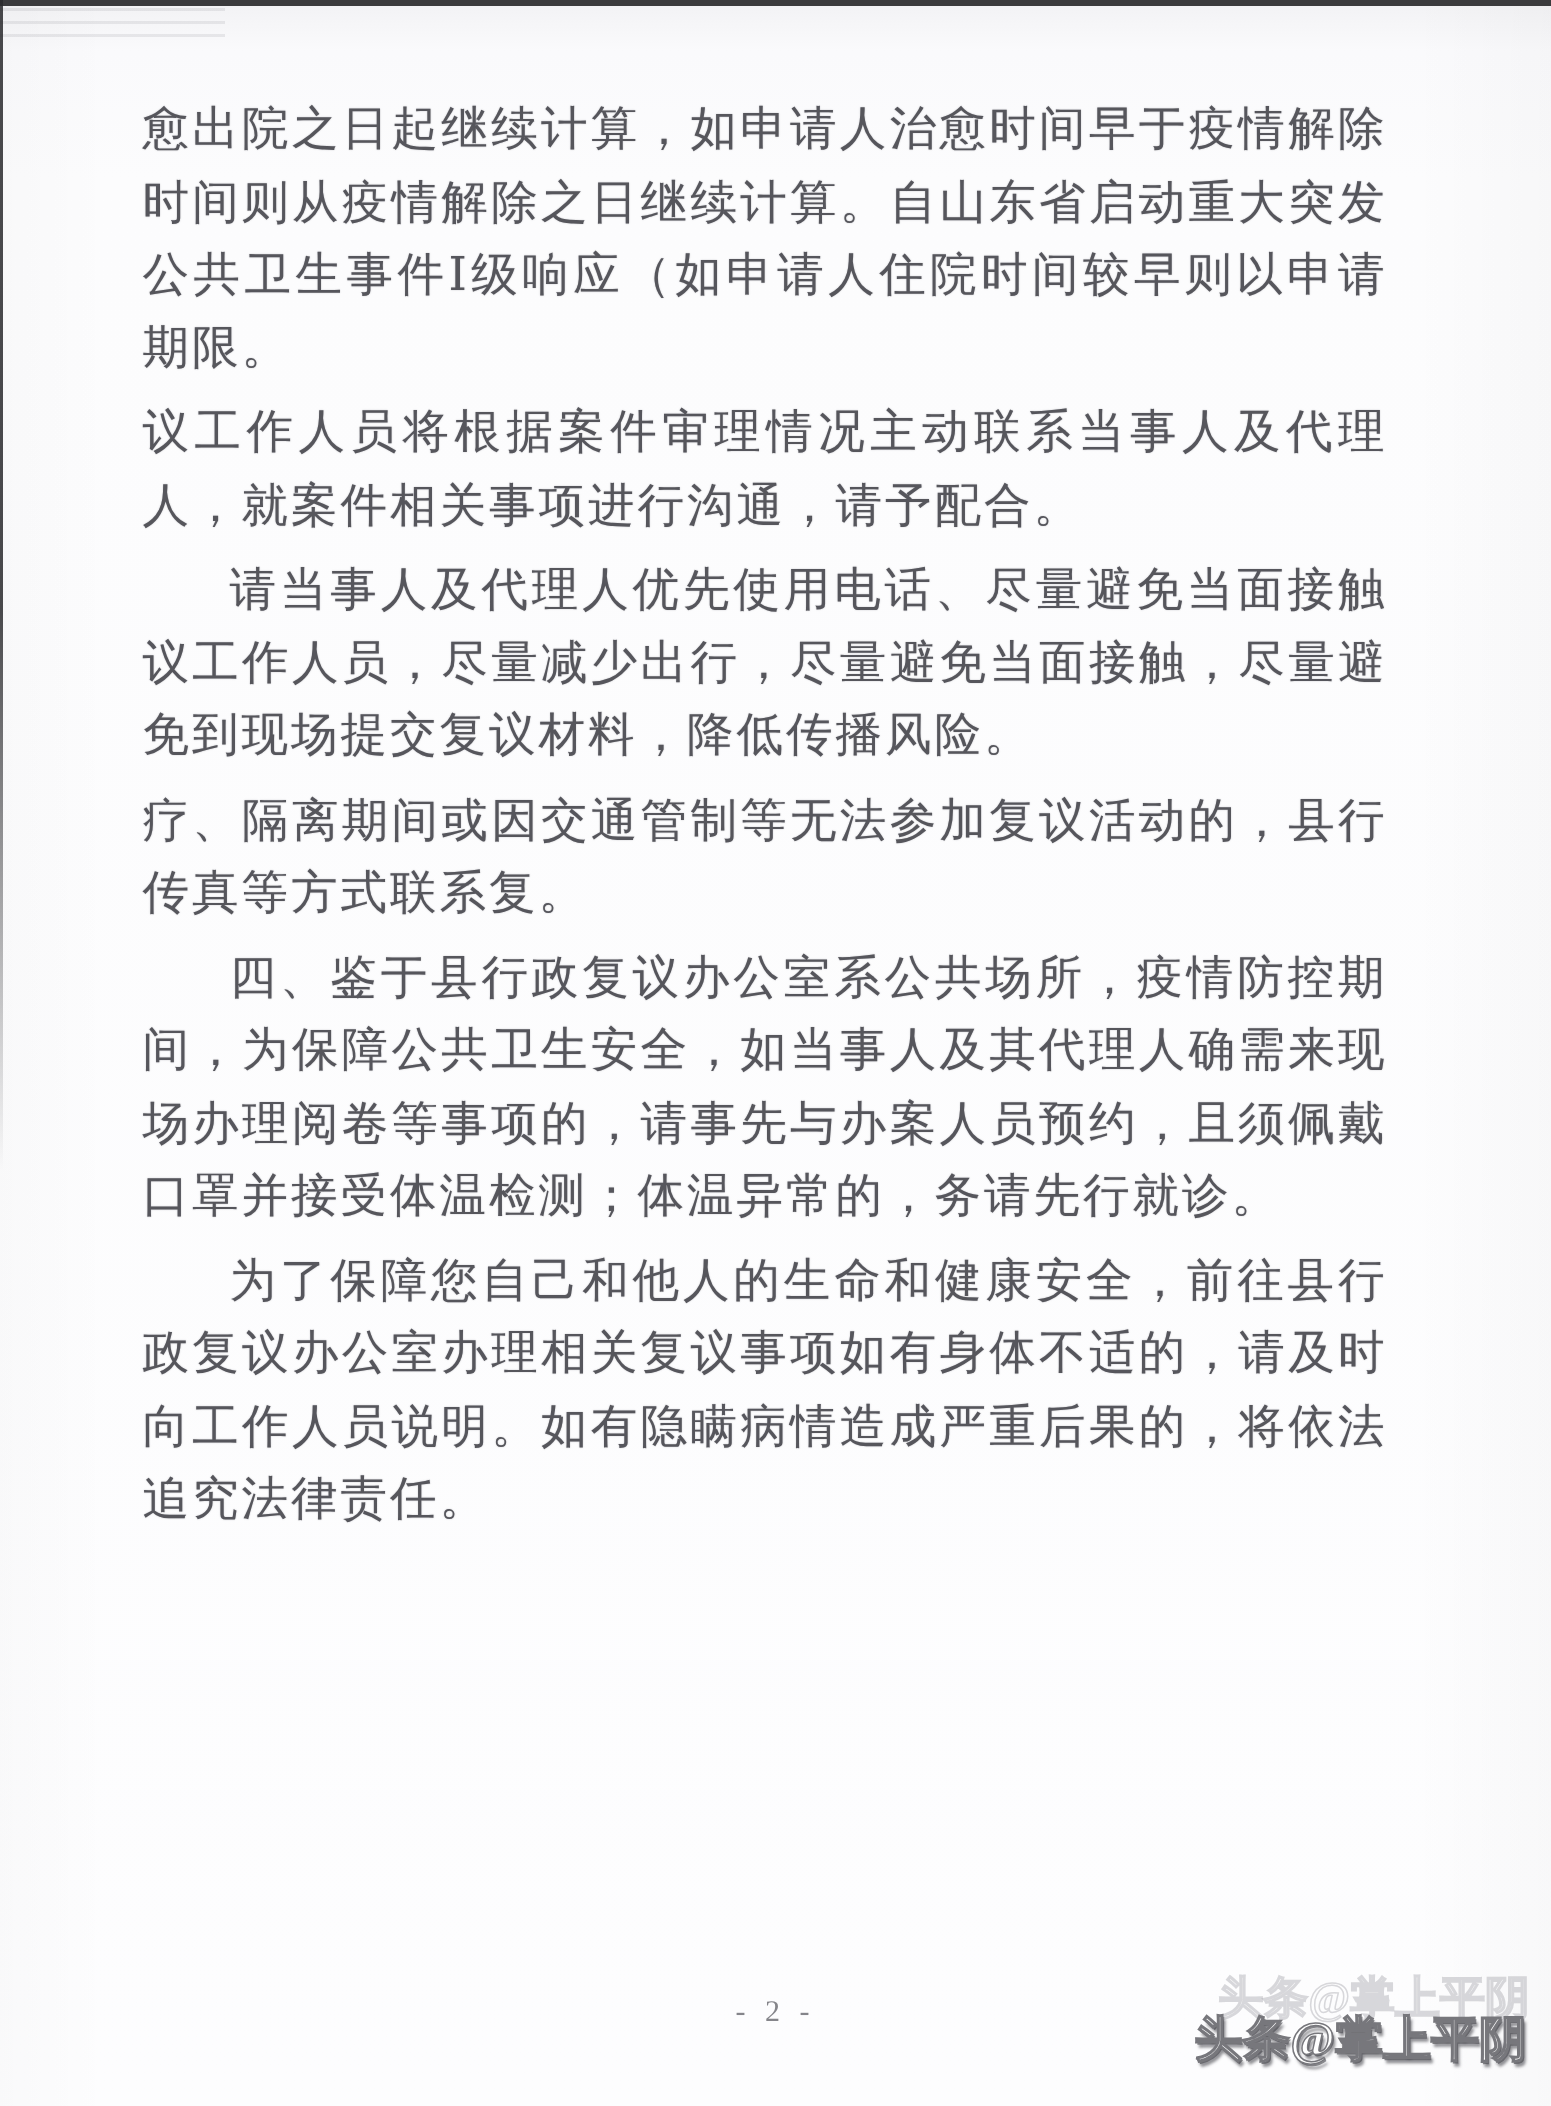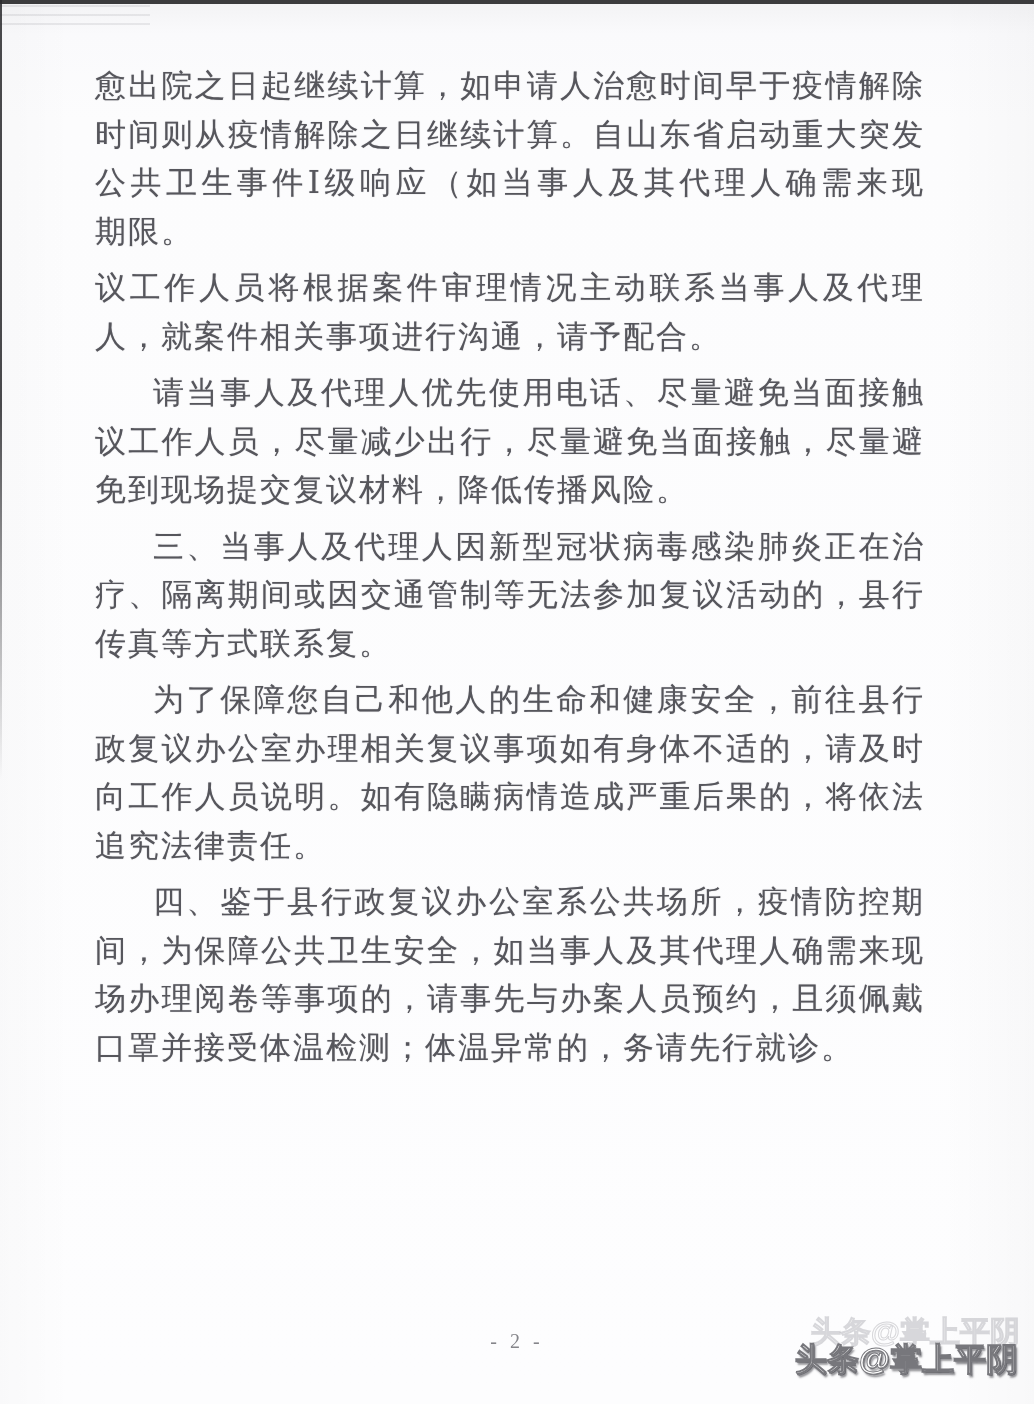--- a/index.html
+++ b/index.html
@@ -53,21 +53,21 @@
     left: 0; top: 1330px;
     width: 100%;
     text-align: center;
     font-size: 20px;
     letter-spacing: 4px;
     color: #85858a;
   }
   .watermark {
     position: absolute;
     right: 16px; top: 1338px;
-    font-family: Liberation Sans, sans-serif;
+    font-family: Liberation Serif, serif;
   }
   .wm-main {
     position: relative;
     display: inline-block;
     font-size: 32px;
     font-weight: 700;
     color: #ffffff;
     -webkit-text-stroke: 1px #77777c;
     text-shadow: 2px 3px 2px rgba(70,70,76,0.6), 1px 1px 0 #8c8c90;
     z-index: 2;
@@ -88,48 +88,47 @@
 
 <div class="page">
   <div class="top-edge"></div>
   <div class="top-left-streaks"></div>
   <div class="left-edge"></div>
 
   <div class="doc" id="doc-body">
       <div class="paragraph">
         <div class="line first">愈出院之日起继续计算，如申请人治愈时间早于疫情解除</div>
         <div class="line">时间则从疫情解除之日继续计算。自山东省启动重大突发</div>
-        <div class="line">公共卫生事件Ⅰ级响应（如当事人及其代理人确需来现</div>
+        <div class="line">公共卫生事件Ⅰ级响应（如申请人住院时间较早则以申请</div>
         <div class="line last">期限。</div>
       </div>
       <div class="paragraph indent">
         <div class="line">议工作人员将根据案件审理情况主动联系当事人及代理</div>
         <div class="line last">人，就案件相关事项进行沟通，请予配合。</div>
       </div>
       <div class="paragraph indent">
         <div class="line first">请当事人及代理人优先使用电话、尽量避免当面接触</div>
         <div class="line">议工作人员，尽量减少出行，尽量避免当面接触，尽量避</div>
         <div class="line last">免到现场提交复议材料，降低传播风险。</div>
       </div>
       <div class="paragraph indent">
-        <div class="line first">三、当事人及代理人因新型冠状病毒感染肺炎正在治</div>
         <div class="line">疗、隔离期间或因交通管制等无法参加复议活动的，县行</div>
         <div class="line last">传真等方式联系复。</div>
+      </div>
+      <div class="paragraph indent">
+        <div class="line first">四、鉴于县行政复议办公室系公共场所，疫情防控期</div>
+        <div class="line">间，为保障公共卫生安全，如当事人及其代理人确需来现</div>
+        <div class="line">场办理阅卷等事项的，请事先与办案人员预约，且须佩戴</div>
+        <div class="line last">口罩并接受体温检测；体温异常的，务请先行就诊。</div>
       </div>
       <div class="paragraph indent">
         <div class="line first">为了保障您自己和他人的生命和健康安全，前往县行</div>
         <div class="line">政复议办公室办理相关复议事项如有身体不适的，请及时</div>
         <div class="line">向工作人员说明。如有隐瞒病情造成严重后果的，将依法</div>
         <div class="line last">追究法律责任。</div>
-      </div>
-      <div class="paragraph indent">
-        <div class="line first">四、鉴于县行政复议办公室系公共场所，疫情防控期</div>
-        <div class="line">间，为保障公共卫生安全，如当事人及其代理人确需来现</div>
-        <div class="line">场办理阅卷等事项的，请事先与办案人员预约，且须佩戴</div>
-        <div class="line last">口罩并接受体温检测；体温异常的，务请先行就诊。</div>
       </div>
     </div>
 
   <div class="page-number">- 2 -</div>
 
   <div class="watermark">
     <span class="wm-ghost">头条@掌上平阴</span>
     <span class="wm-main">头条@掌上平阴</span>
   </div>
 </div>

